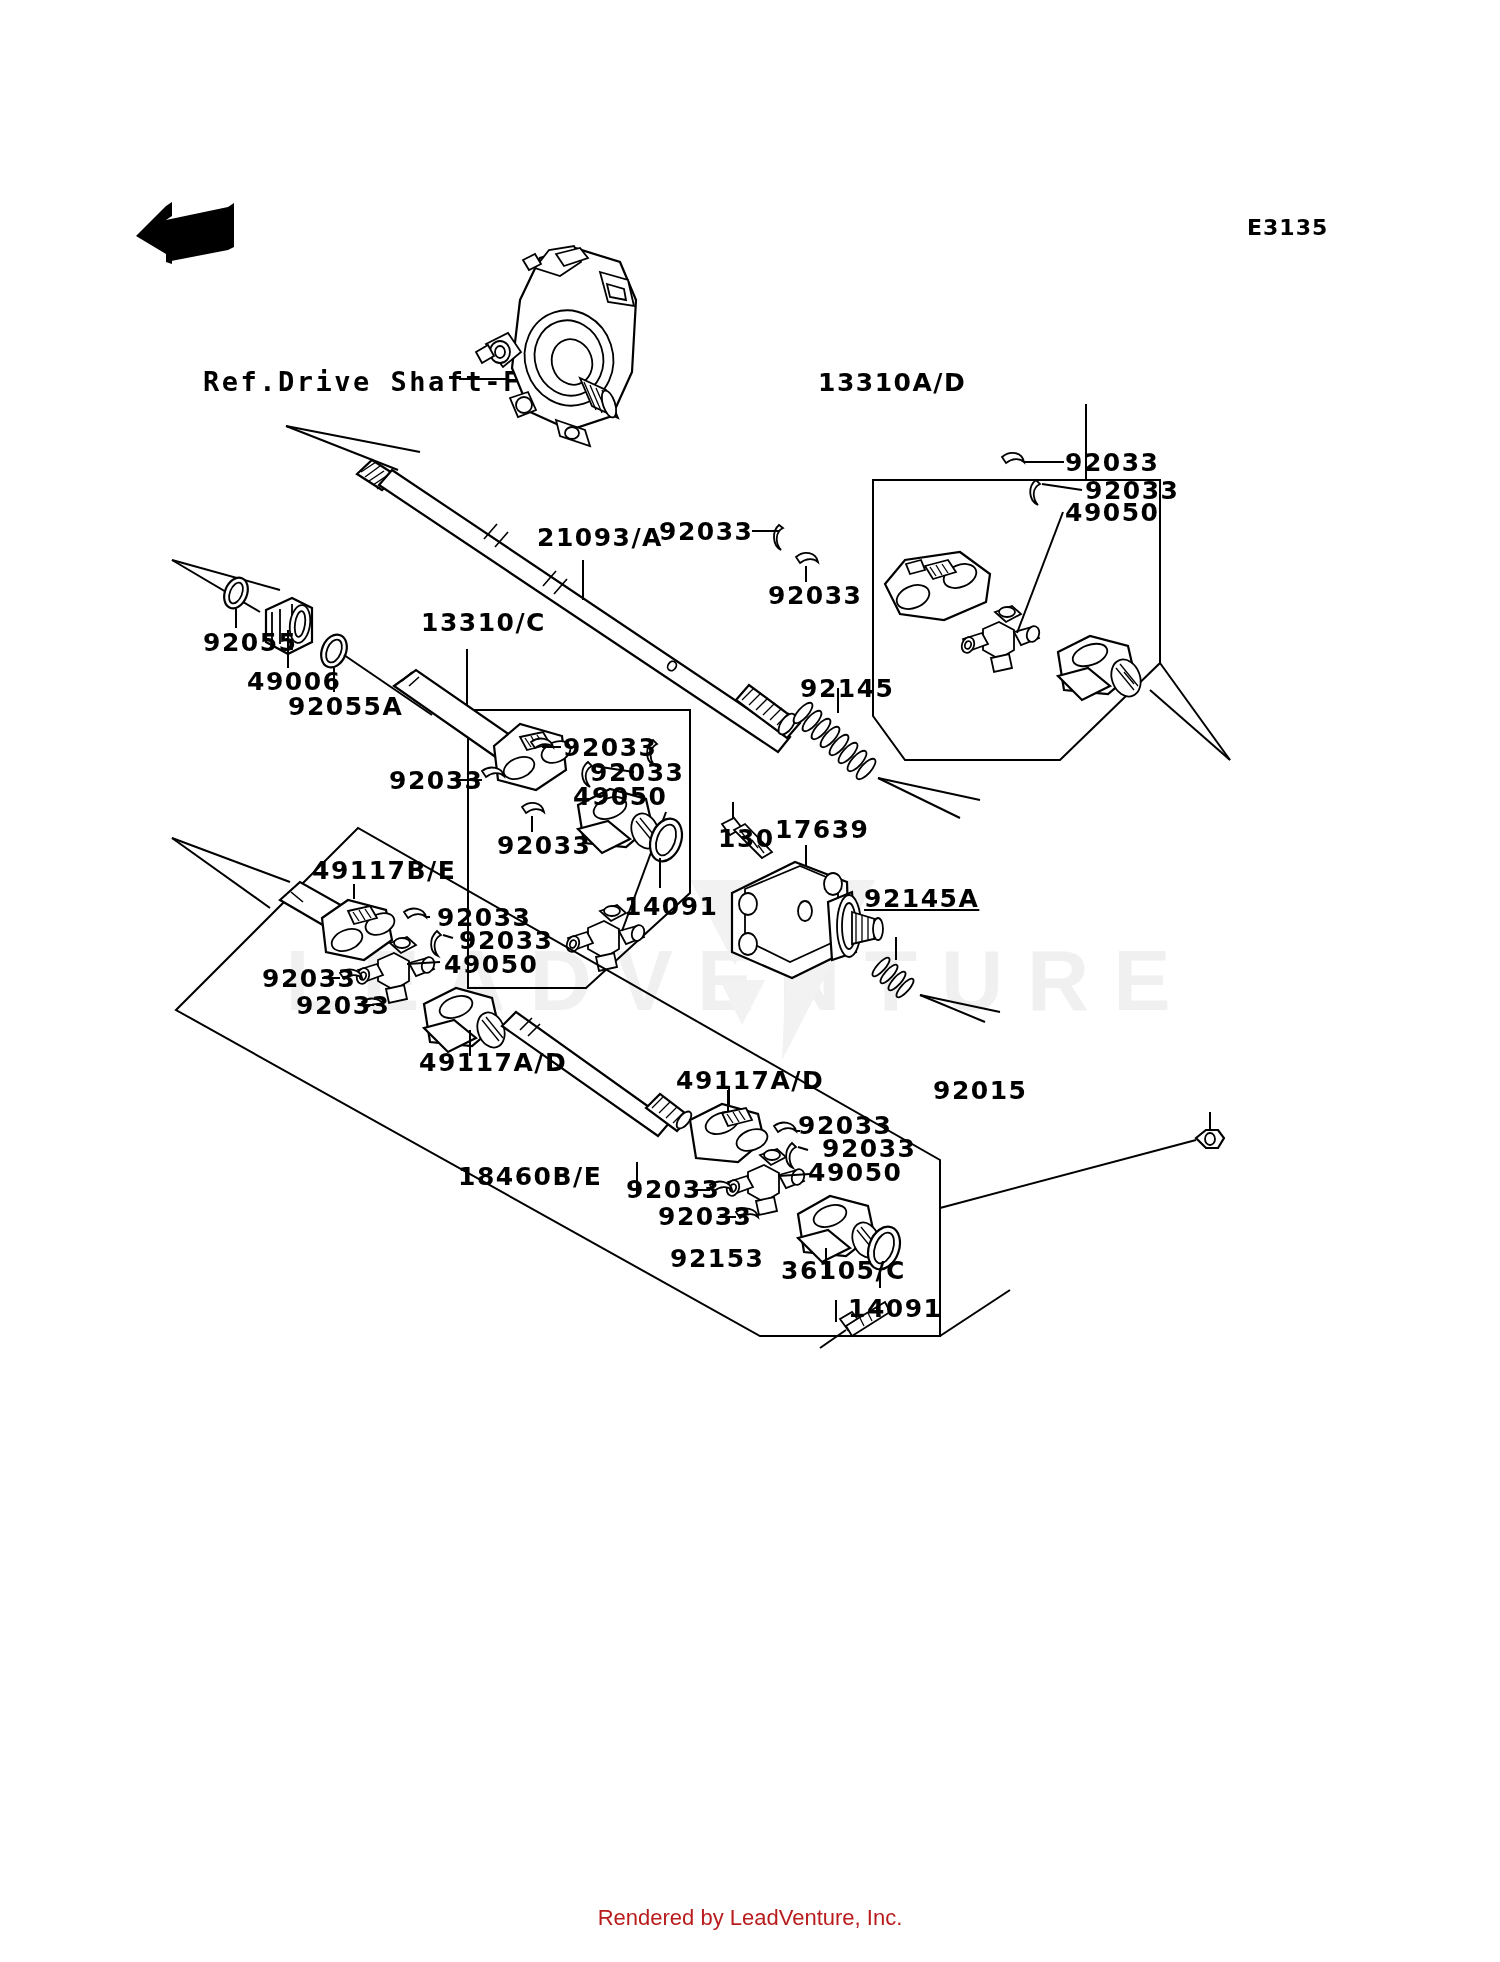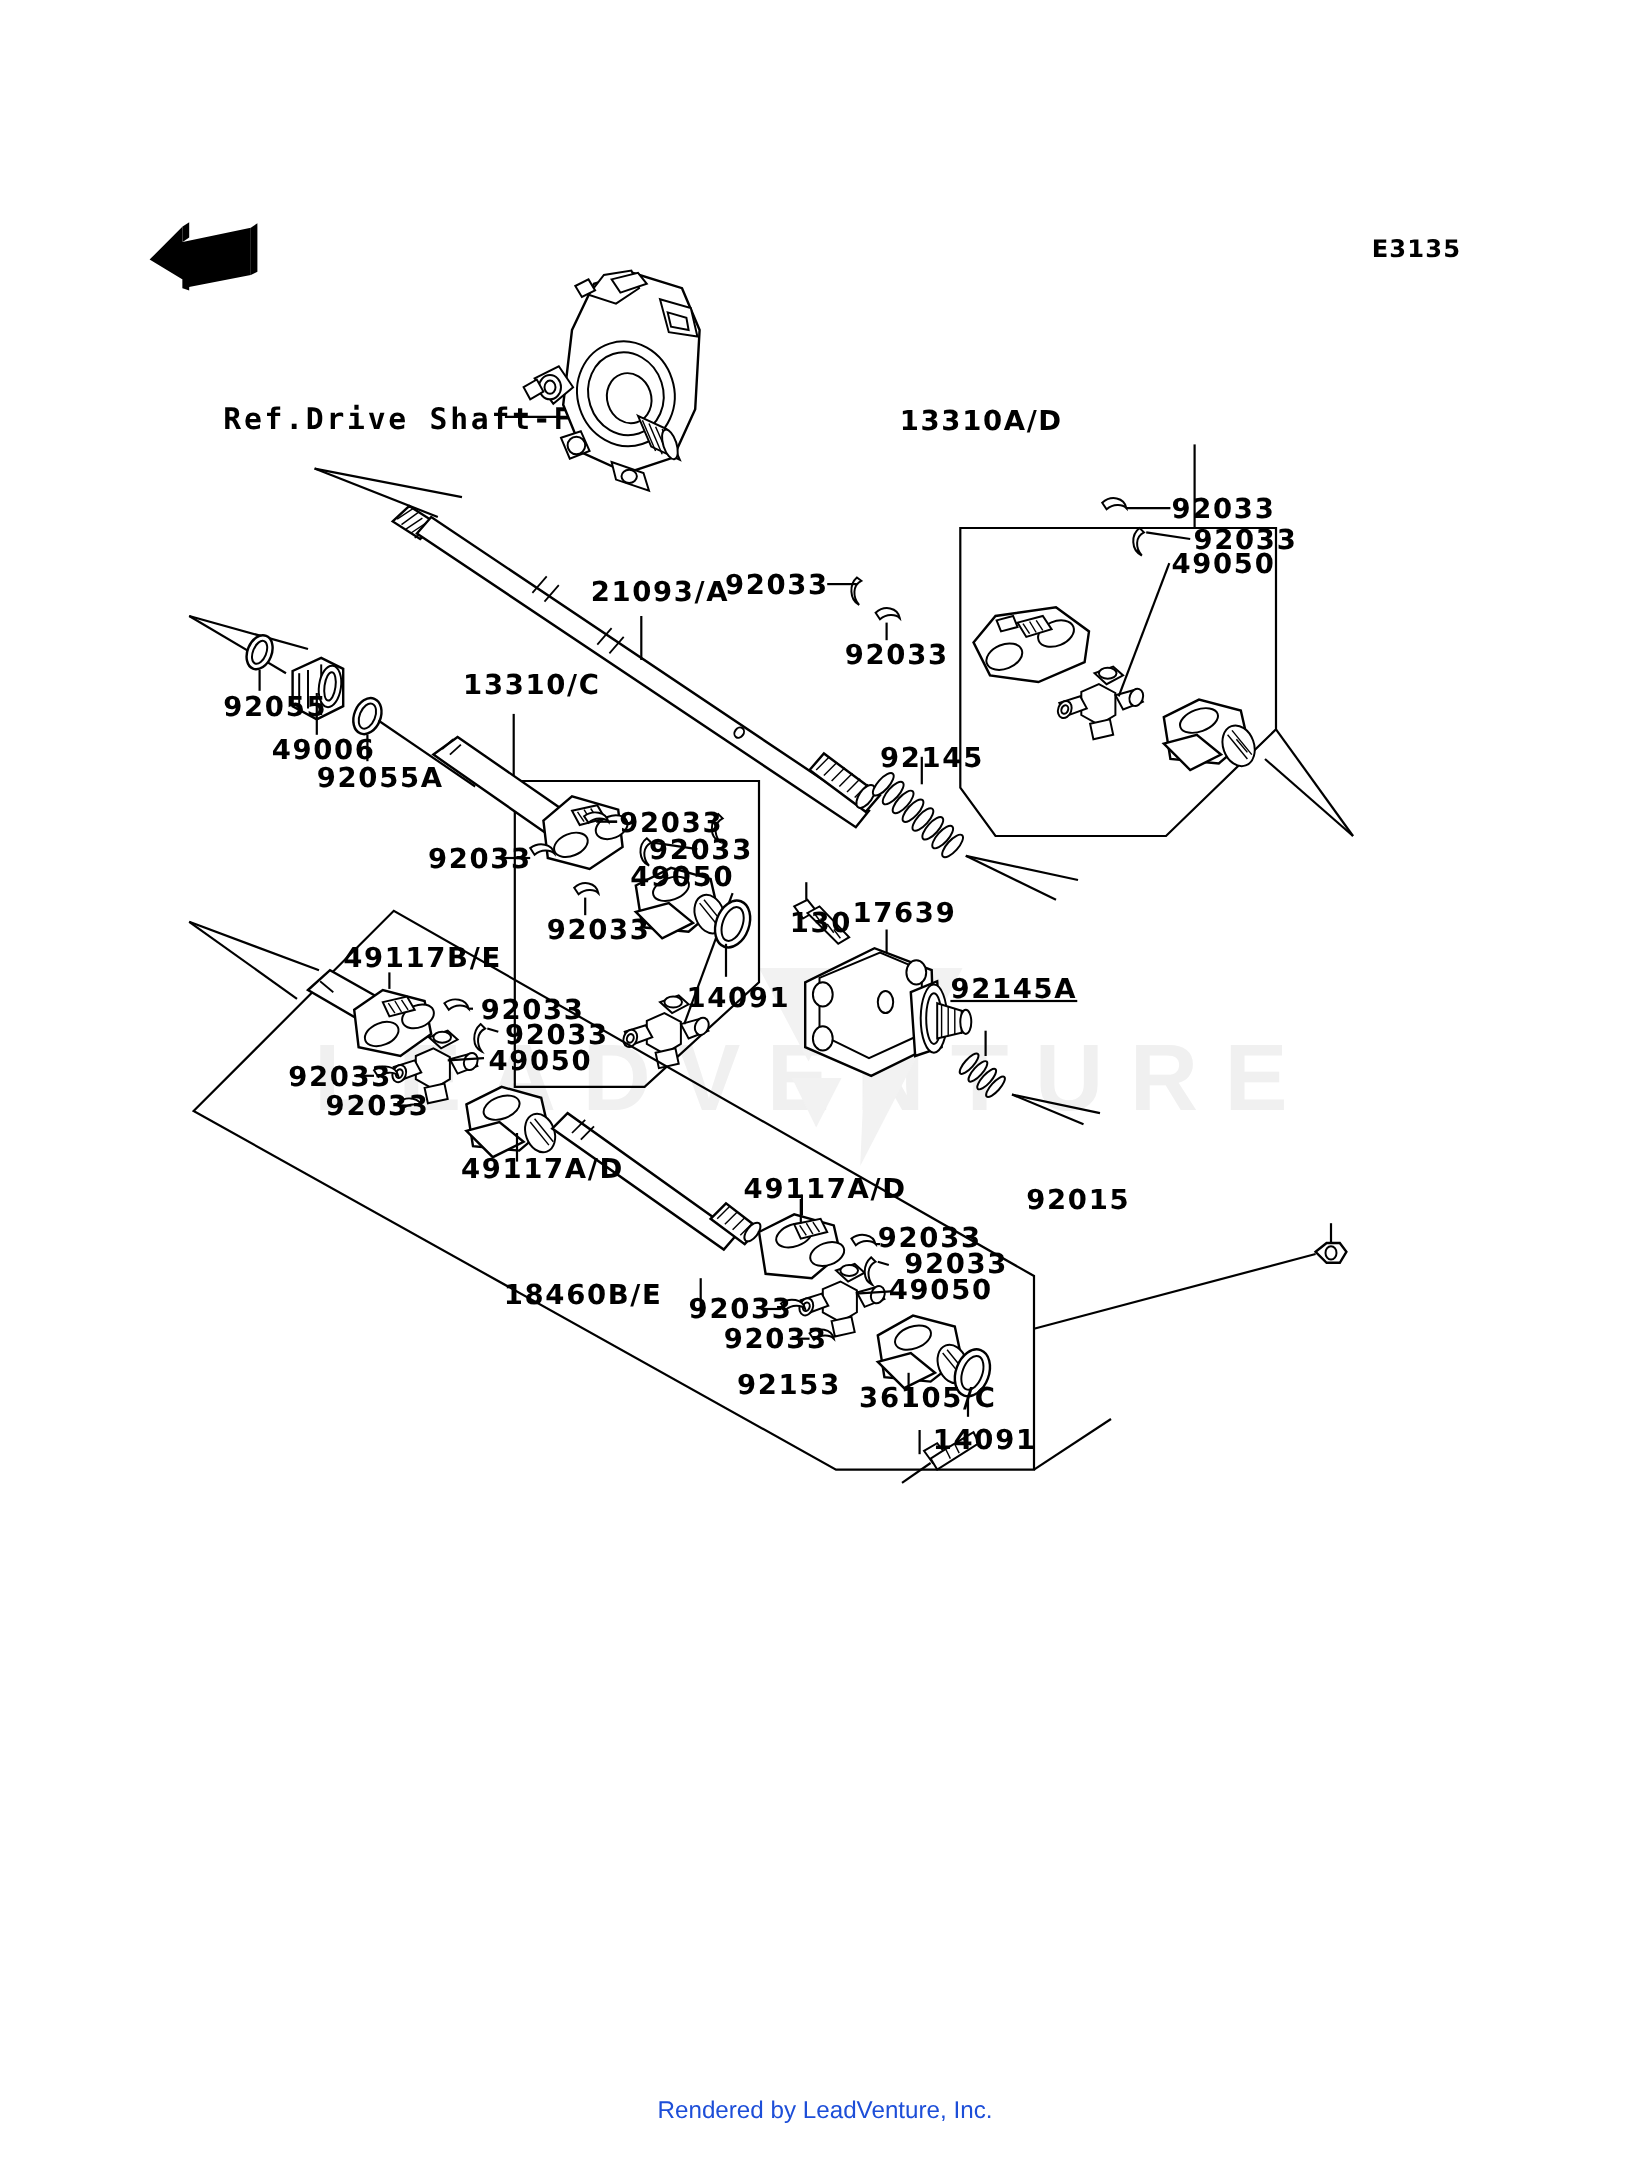--- a/index.html
+++ b/index.html
@@ -17,21 +17,21 @@
 
   
   .lbl{position:absolute;font-family:"DejaVu Sans","Liberation Sans",sans-serif;
        font-weight:700;font-size:25px;letter-spacing:1.5px;white-space:nowrap;
        line-height:1;}
   .code{position:absolute;font-family:"DejaVu Sans","Liberation Sans",sans-serif;
        font-weight:700;font-size:22px;letter-spacing:1px;}
   .reflbl{position:absolute;font-family:"DejaVu Sans Mono","Liberation Mono",monospace;
        font-weight:700;font-size:27px;letter-spacing:2.5px;white-space:nowrap;}
   .footer{position:absolute;left:0;right:0;top:1905px;text-align:center;
-       font-family:"Liberation Sans",sans-serif;font-size:22px;color:#1d4ed8;}
+       font-family:"Liberation Sans",sans-serif;font-size:22px;color:#b91c1c;}
 
   
   svg.draw{position:absolute;left:0;top:0;width:1500px;height:1962px;
        pointer-events:none;}
   svg.draw .ln{stroke:#000;stroke-width:2;fill:none;}
   svg.draw .ln-thin{stroke:#000;stroke-width:1.6;fill:none;}
   svg.draw .br{stroke:#000;stroke-width:2;fill:none;}
   svg.draw .bd{stroke:#000;stroke-width:2.2;fill:#fff;}
   svg.draw .bd2{stroke:#000;stroke-width:1.8;fill:#fff;}
   svg.draw .hatch{stroke:#000;stroke-width:1.3;fill:none;}

